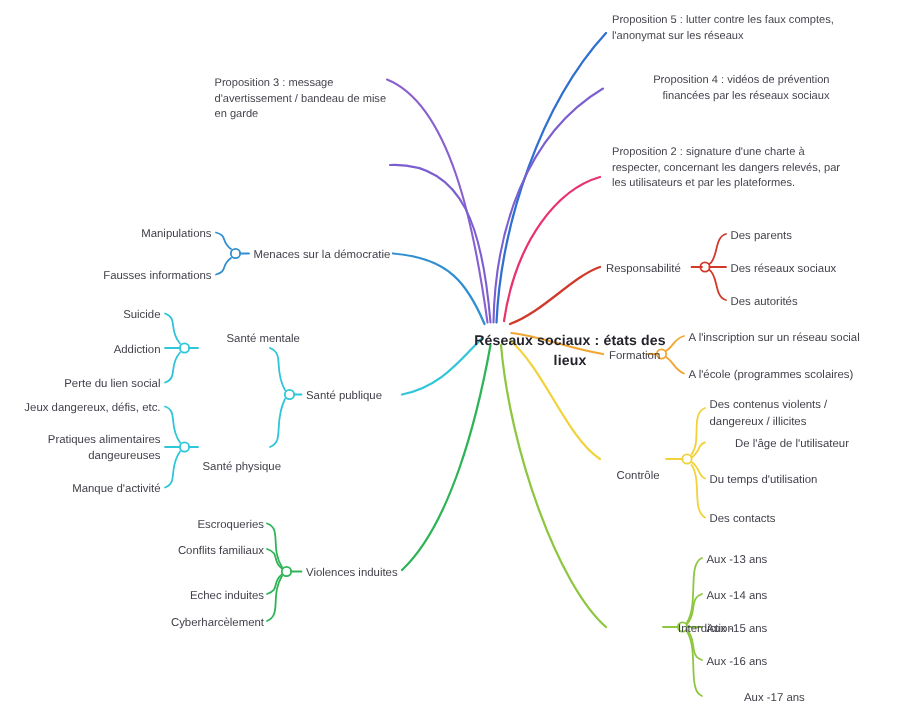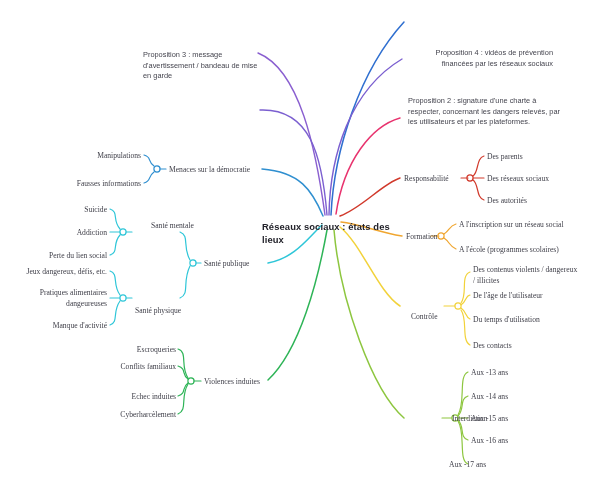--- a/index.html
+++ b/index.html
@@ -1,24 +1,24 @@
 <!DOCTYPE html>
 <html><head>
 <meta charset="utf-8">
 <style>
   html,body{margin:0;padding:0;background:#ffffff;}
   body{width:600px;height:481px;overflow:hidden;
        font-family:"Liberation Sans","DejaVu Sans",sans-serif;color:#3b3b44;}
   #stage{position:relative;width:600px;height:481px;background:#fff;}
   svg.links{position:absolute;left:0;top:0;width:600px;height:481px;pointer-events:none;}
-  .node{position:absolute;font-size:7.6px;line-height:1.42;color:#40404a;white-space:pre-line;font-family:Liberation Serif, serif;}
+  .node{position:absolute;font-size:7.6px;line-height:1.42;color:#40404a;white-space:pre-line;}
   .node.r{text-align:right;}
   .node.l{text-align:left;}
-  .center-node{position:absolute;font-size:9.4px;font-weight:bold;
-      color:#23232b;line-height:1.35;letter-spacing:.1px;}
+  .center-node{position:absolute;text-align:center;font-size:9.4px;font-weight:bold;
+      color:#23232b;line-height:1.35;letter-spacing:.1px;margin-left:48px;}
   .prop{position:absolute;font-size:7.4px;line-height:1.45;color:#44444e;}
 </style>
 </head>
 <body>
 
 <div id="stage">
 
   <svg class="links" viewBox="0 0 600 481">
     <g fill="none" stroke-linecap="round">
 
@@ -98,45 +98,46 @@
 
       <circle cx="157" cy="169" r="3.1" fill="#fff" stroke="#2f8fd0" stroke-width="1.2"></circle>
       <path d="M160,169 L166,169" stroke="#2f8fd0" stroke-width="1.2"></path>
       <path d="M154,166 C147,161 152,157 144,155" stroke="#2f8fd0" stroke-width="1.2"></path>
       <path d="M154,172 C147,177 152,181 144,183" stroke="#2f8fd0" stroke-width="1.2"></path>
     </g>
   </svg>
 
   <div class="center-node" style="left:262px;top:221px;width:140px;">Réseaux sociaux : états des lieux</div>
 
+  <div class="prop" style="left:408px;top:8px;width:150px;">Proposition 5 : lutter contre les faux comptes, l'anonymat sur les réseaux</div>
   <div class="prop" style="left:408px;top:48px;width:145px;text-align:right;">Proposition 4 : vidéos de prévention financées par les réseaux sociaux</div>
   <div class="prop" style="left:408px;top:96px;width:155px;">Proposition 2 : signature d'une charte à respecter, concernant les dangers relevés, par les utilisateurs et par les plateformes.</div>
   <div class="prop" style="left:143px;top:50px;width:120px;">Proposition 3 : message d'avertissement / bandeau de mise en garde</div>
 
   <div class="node l" style="left:404px;top:174px;width:60px;">Responsabilité</div>
   <div class="node l" style="left:487px;top:152px;width:90px;">Des parents</div>
   <div class="node l" style="left:487px;top:174px;width:100px;">Des réseaux sociaux</div>
   <div class="node l" style="left:487px;top:196px;width:90px;">Des autorités</div>
 
   <div class="node l" style="left:406px;top:232px;width:60px;">Formation</div>
   <div class="node l" style="left:459px;top:245px;width:130px;">A l'école (programmes scolaires)</div>
   <div class="node l" style="left:459px;top:220px;width:130px;">A l'inscription sur un réseau social</div>
 
   <div class="node l" style="left:411px;top:312px;width:55px;">Contrôle</div>
   <div class="node l" style="left:473px;top:265px;width:105px;">Des contenus violents / dangereux / illicites</div>
-  <div class="node l" style="left:473px;top:291px;width:110px;">De l'âge de l'utilisateur</div>
+  <div class="node l" style="left:473px;top:291px;width:110px;text-align:center;">De l'âge de l'utilisateur</div>
   <div class="node l" style="left:473px;top:315px;width:110px;">Du temps d'utilisation</div>
   <div class="node l" style="left:473px;top:341px;width:100px;">Des contacts</div>
 
   <div class="node l" style="left:407px;top:414px;width:60px;margin-left:45px;">Interdiction</div>
   <div class="node l" style="left:471px;top:368px;width:70px;">Aux -13 ans</div>
   <div class="node l" style="left:471px;top:392px;width:70px;">Aux -14 ans</div>
   <div class="node l" style="left:471px;top:414px;width:70px;">Aux -15 ans</div>
   <div class="node l" style="left:471px;top:436px;width:70px;">Aux -16 ans</div>
-  <div class="node l" style="left:449px;top:460px;width:70px;">Aux -17 ans</div>
+  <div class="node l" style="left:496px;top:460px;width:70px;">Aux -17 ans</div>
 
   <div class="node l" style="left:204px;top:377px;width:80px;">Violences induites</div>
   <div class="node r" style="left:98px;top:345px;width:78px;">Escroqueries</div>
   <div class="node r" style="left:88px;top:362px;width:88px;">Conflits familiaux</div>
   <div class="node r" style="left:96px;top:392px;width:80px;">Echec induites</div>
   <div class="node r" style="left:86px;top:410px;width:90px;">Cyberharcèlement</div>
 
   <div class="node l" style="left:204px;top:259px;width:80px;">Santé publique</div>
 
   <div class="node l" style="left:135px;top:221px;width:70px;margin-left:16px;">Santé mentale</div>

